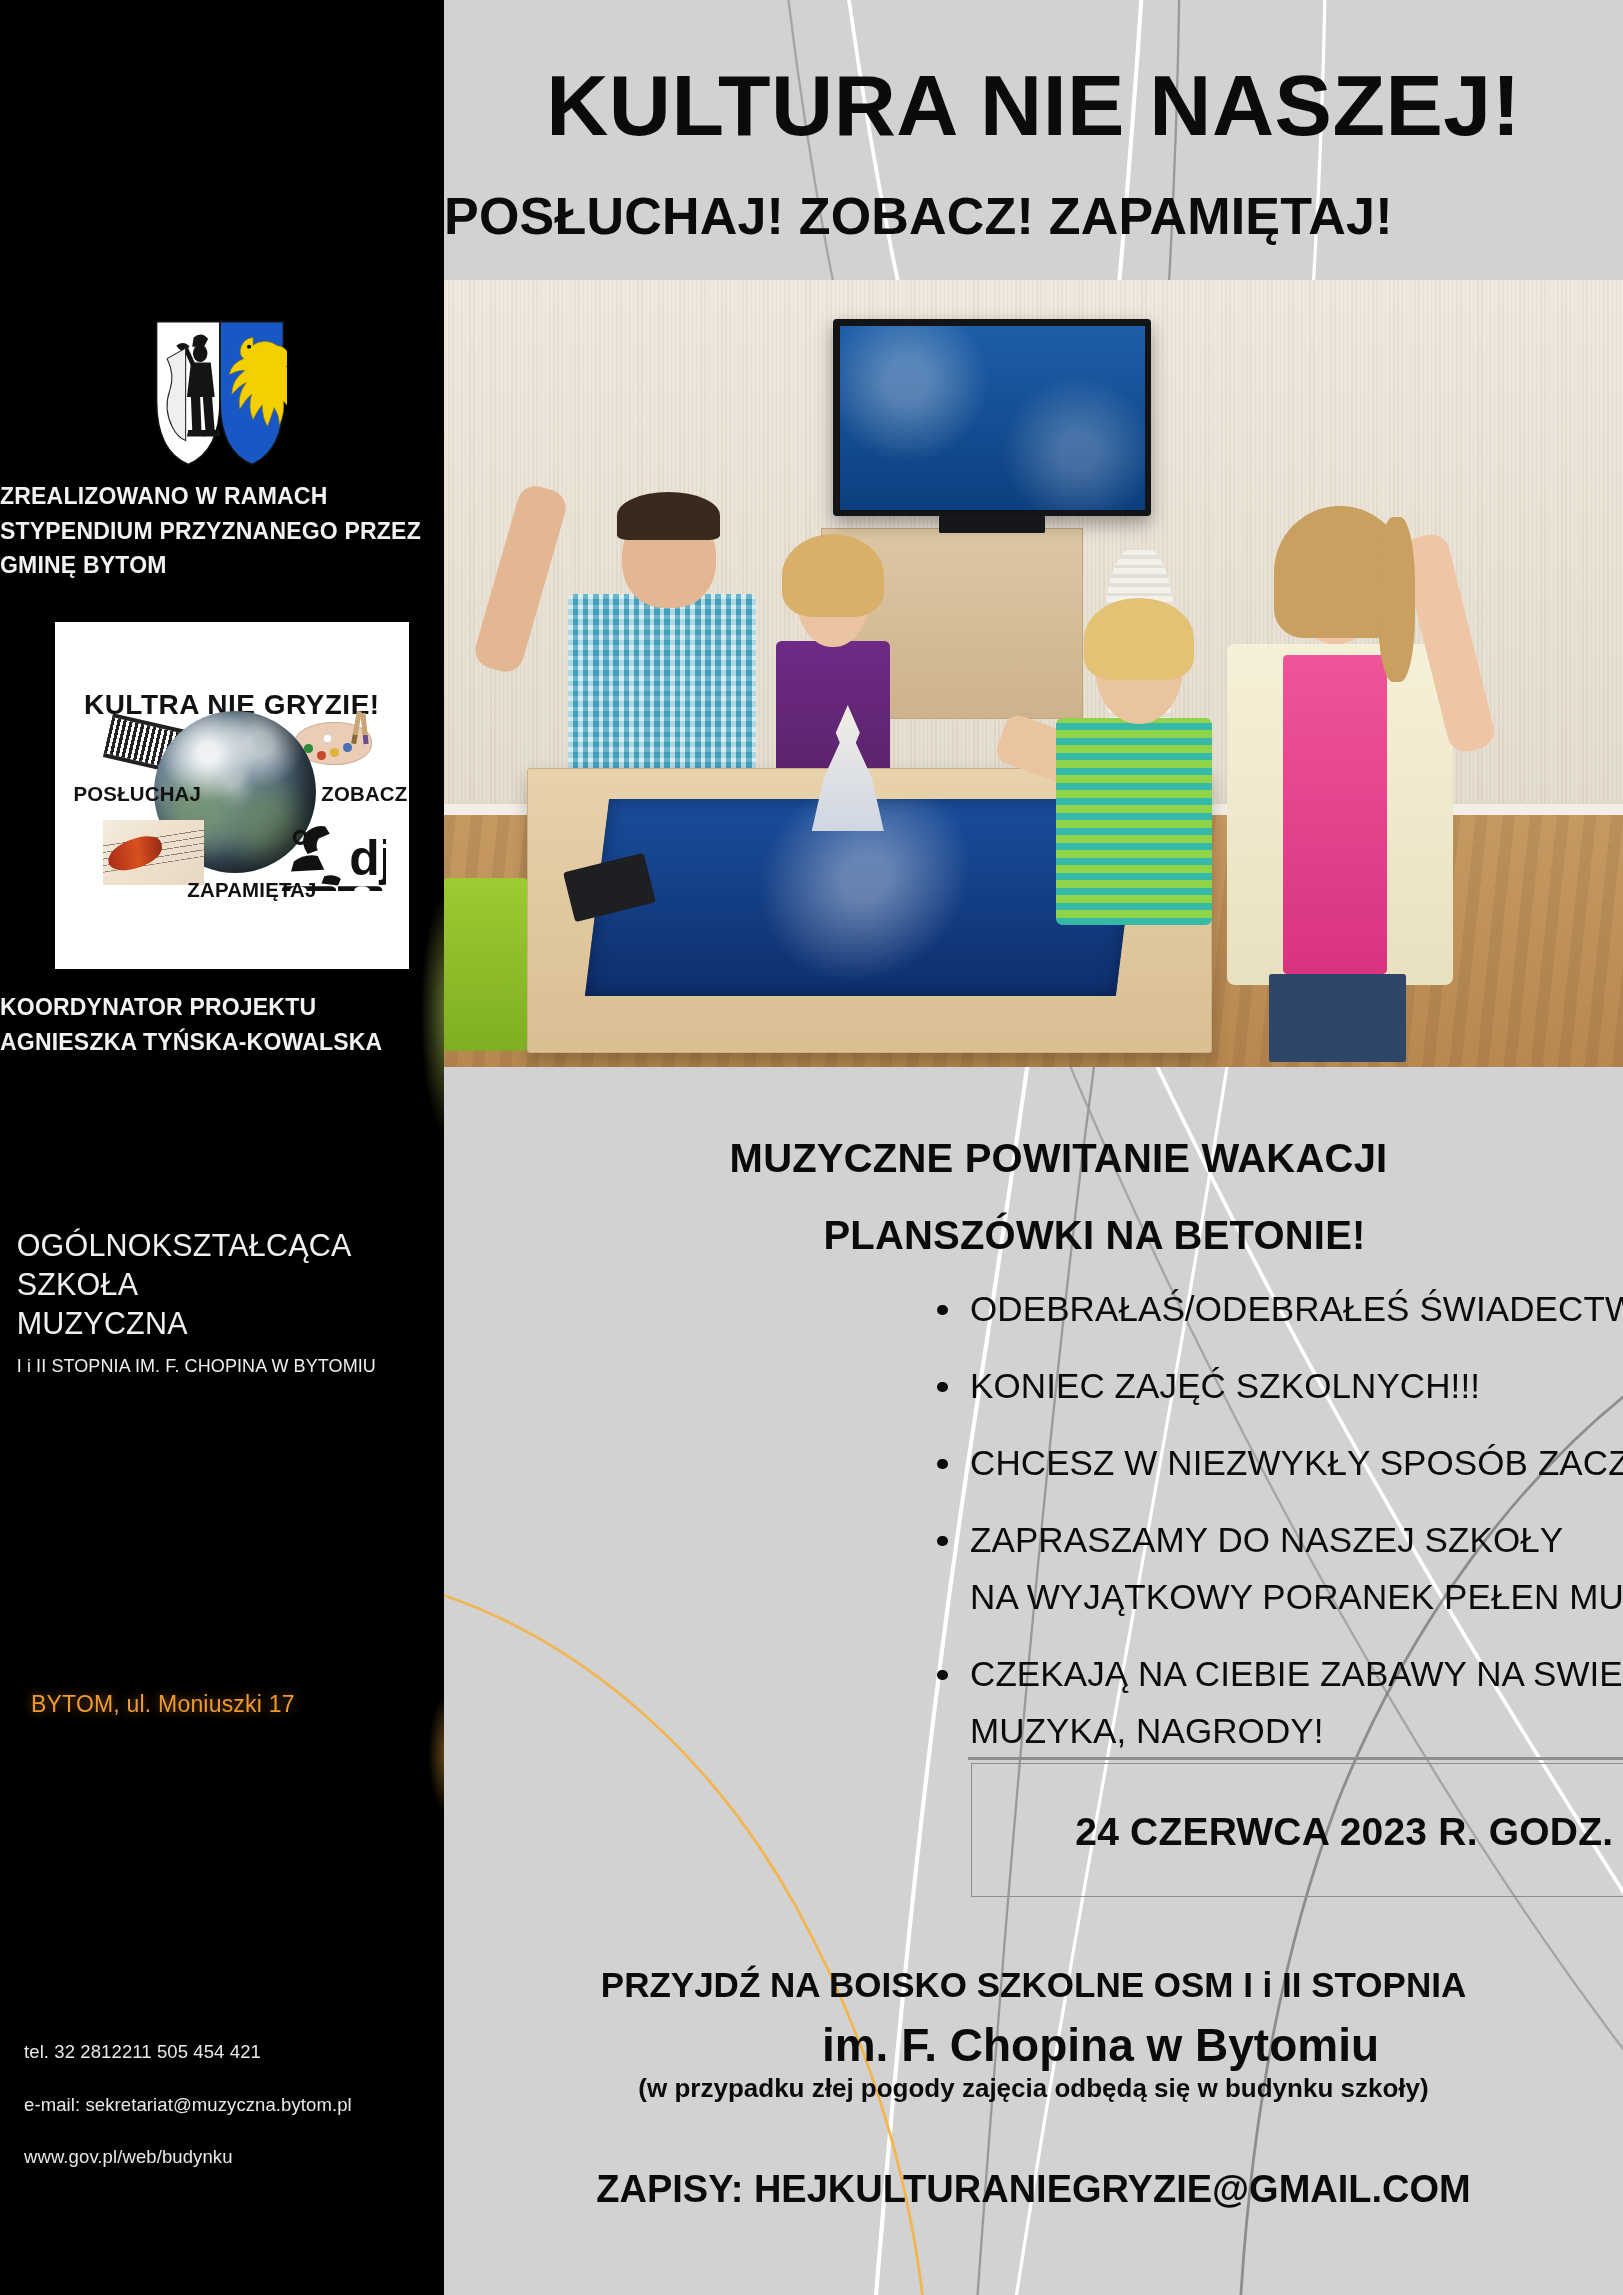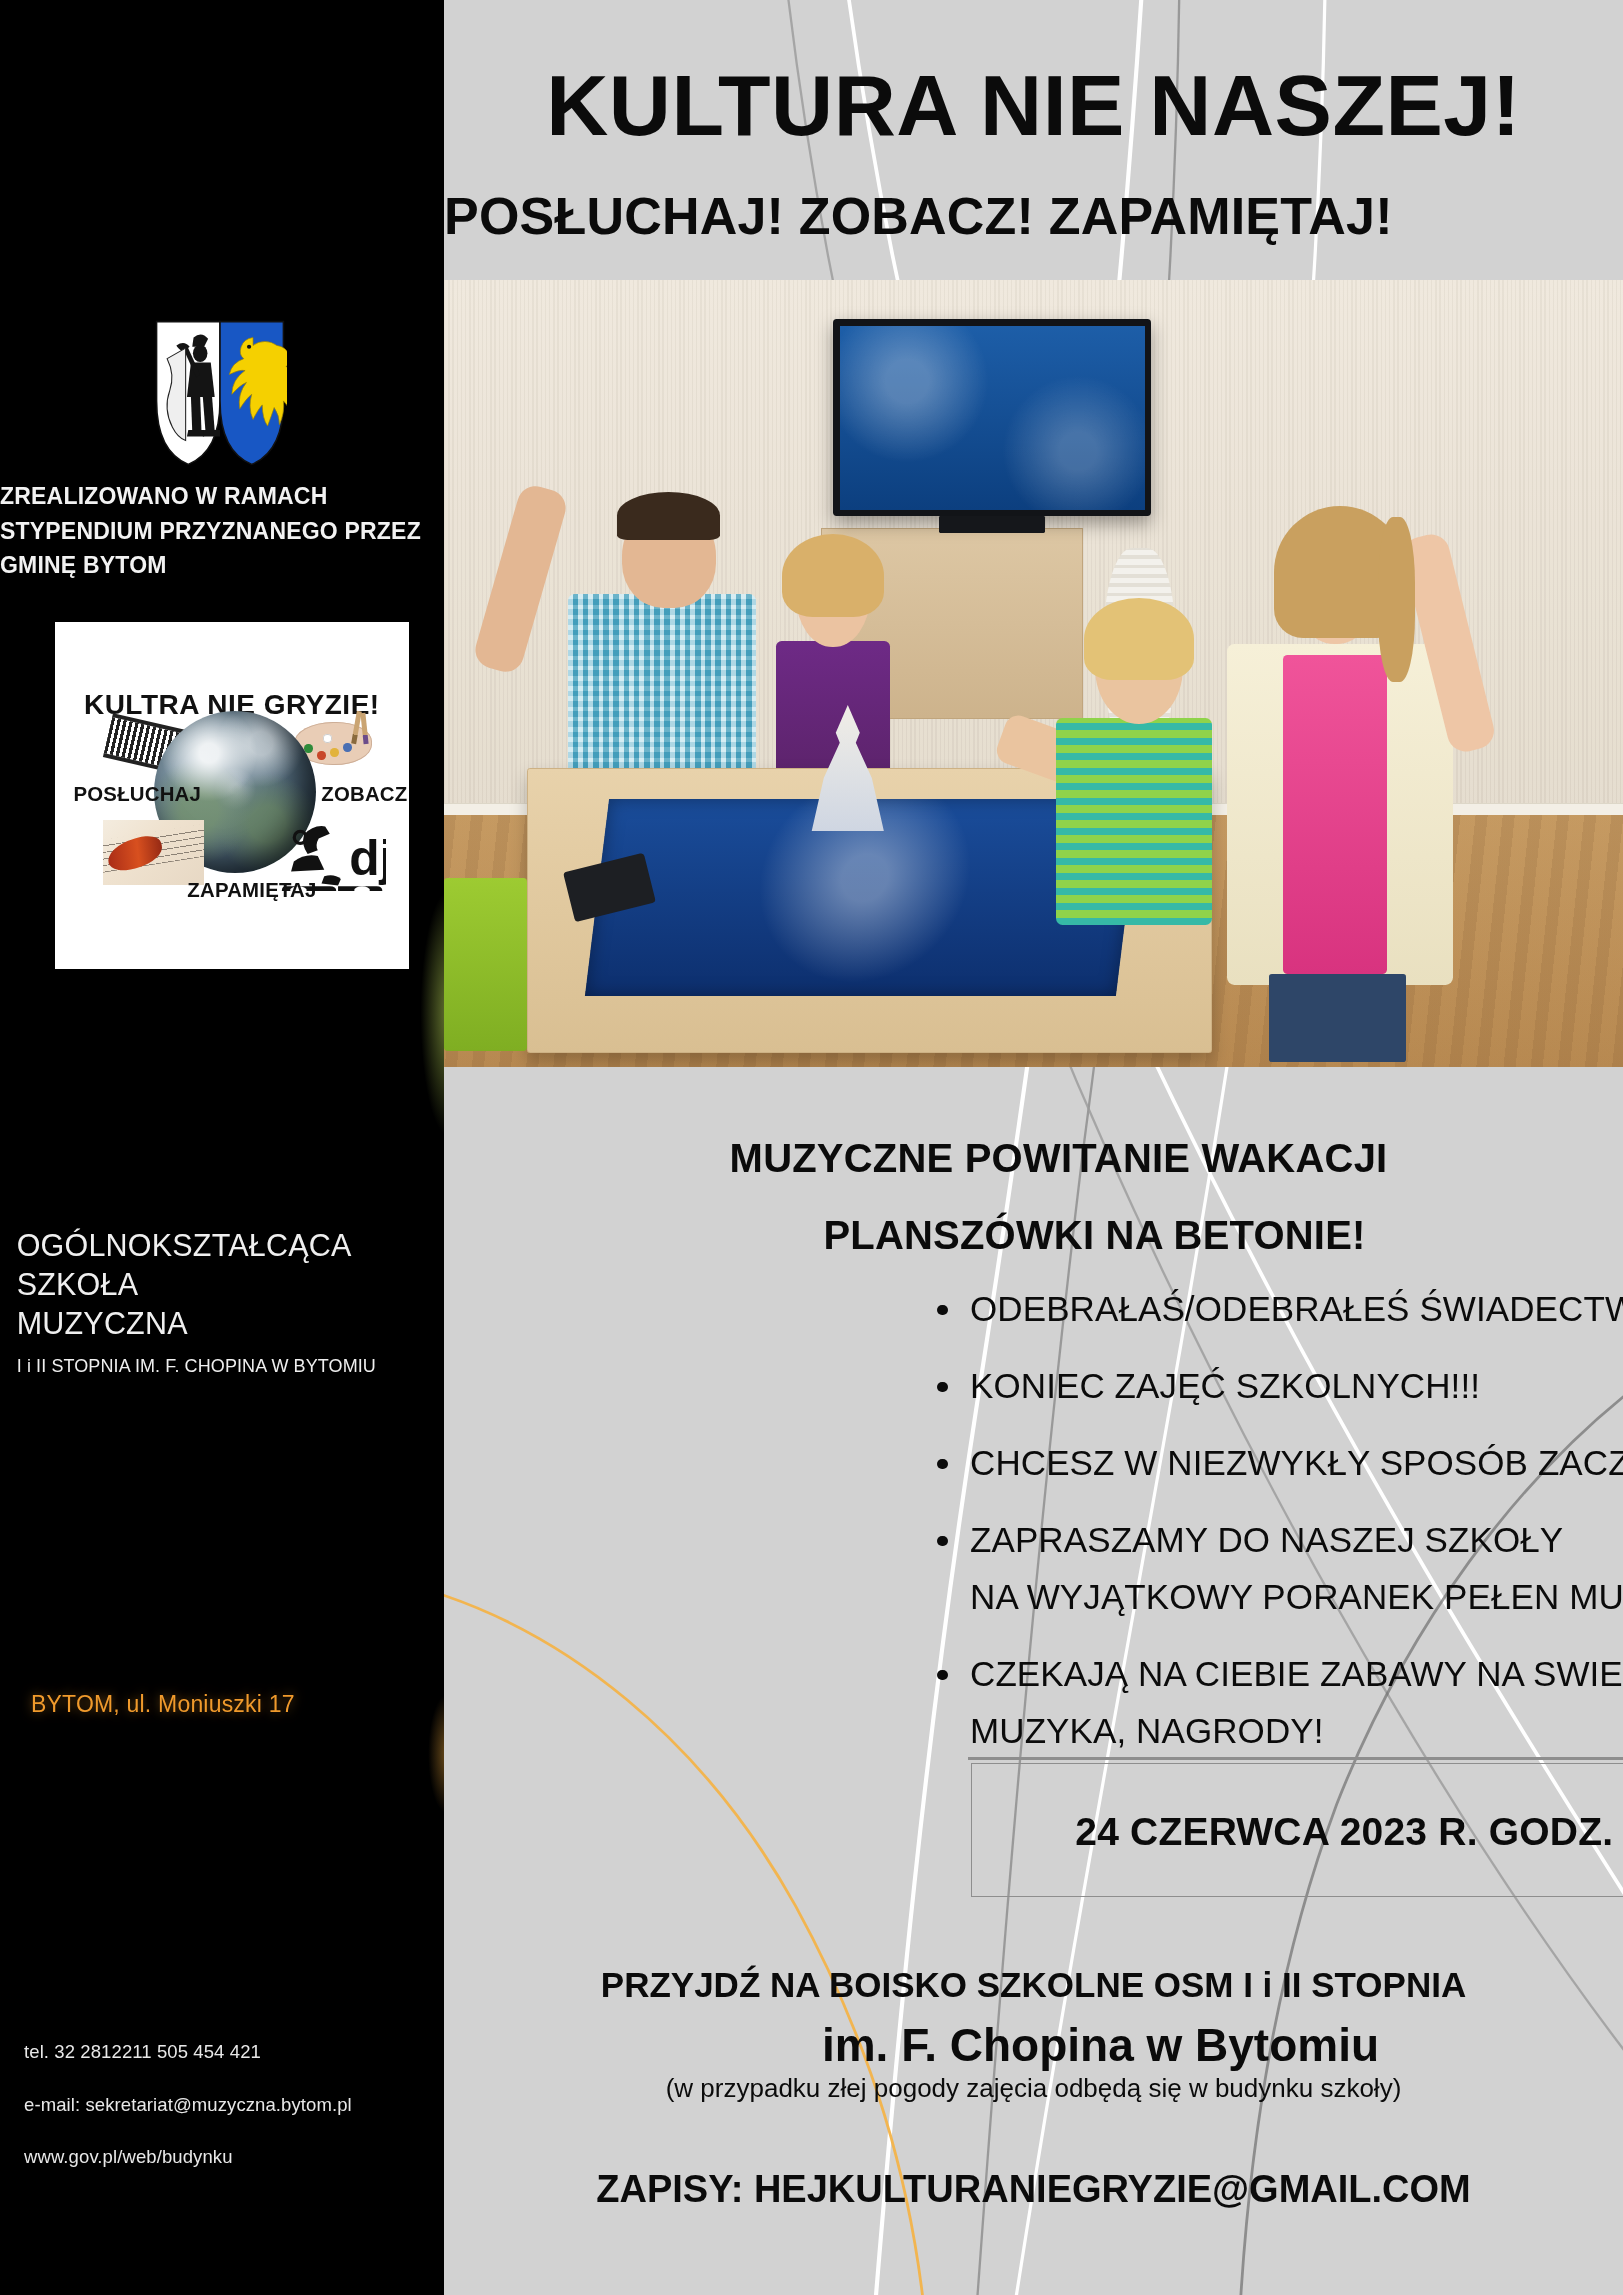--- a/index.html
+++ b/index.html
@@ -428,21 +428,21 @@
   .venue1{
     position:absolute;left:0;top:1967px;width:1179px;text-align:center;
     font-size:35px;font-weight:700;color:#0b0b0b;white-space:nowrap;line-height:1;
   }
   .venue2{
     position:absolute;left:0;top:2022px;width:1313px;text-align:center;
     font-size:46px;font-weight:700;color:#0b0b0b;white-space:nowrap;line-height:1;
   }
   .venue3{
     position:absolute;left:0;top:2075px;width:1179px;text-align:center;
-    font-size:26px;font-weight:400;color:#0b0b0b;white-space:nowrap;line-height:1;
+    font-size:26px;font-weight:700;color:#0b0b0b;white-space:nowrap;line-height:1;
   }
   .signup{
     position:absolute;left:0;top:2170px;width:1179px;text-align:center;
     font-size:38px;font-weight:700;color:#0b0b0b;white-space:nowrap;line-height:1;
   }
 </style>
 </head>
 <body>
 
 <div class="poster">
@@ -513,20 +513,24 @@
             <text x="150" y="126" font-family="Liberation Sans, sans-serif" font-size="108" font-weight="700" fill="#111">dj</text>
           </g>
         </svg>
 
         <div class="lc-word lc-posluchaj">POSŁUCHAJ</div>
         <div class="lc-word lc-zobacz">ZOBACZ</div>
         <div class="lc-word lc-zapamietaj">ZAPAMIĘTAJ</div>
       </div>
     </div>
 
+    <div class="sb-text sb-coord">
+      <div>KOORDYNATOR PROJEKTU</div>
+      <div>AGNIESZKA TYŃSKA-KOWALSKA</div>
+    </div>
 
     <div class="school">
       <div class="l">OGÓLNOKSZTAŁCĄCA</div>
       <div class="l">SZKOŁA</div>
       <div class="l">MUZYCZNA</div>
       <div class="sub">I i II STOPNIA IM. F. CHOPINA W BYTOMIU</div>
     </div>
 
     <div class="addr">BYTOM, ul. Moniuszki 17</div>
 

